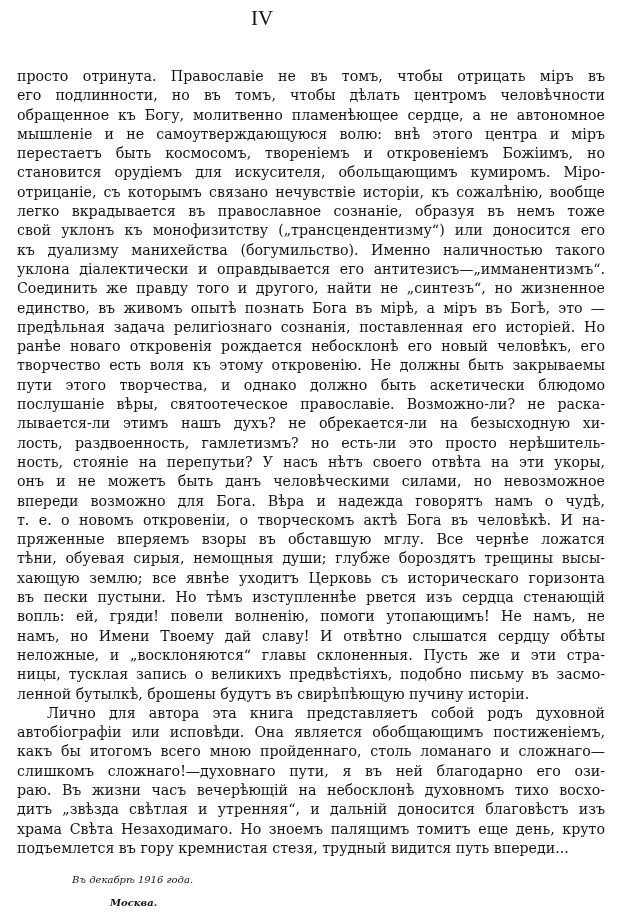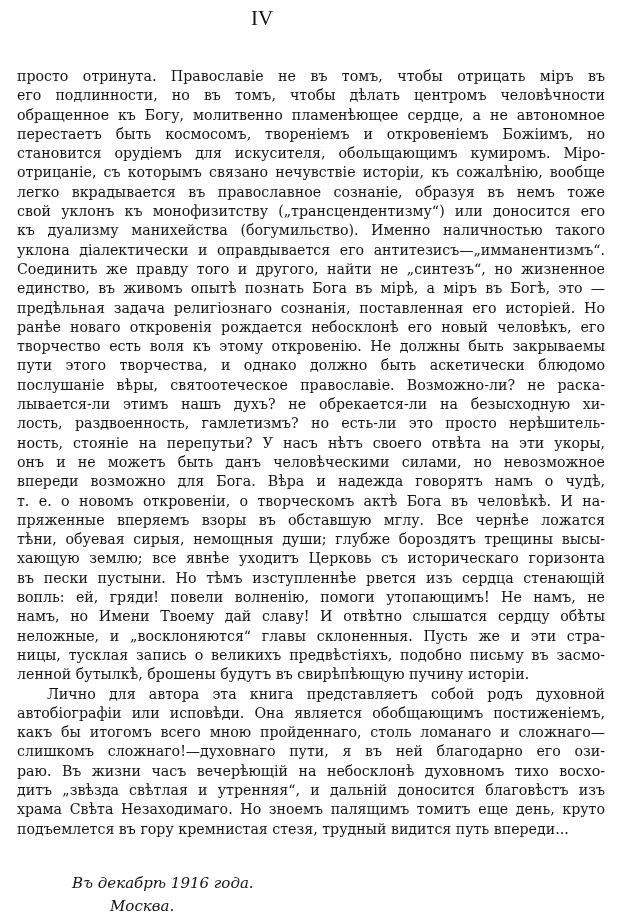--- a/index.html
+++ b/index.html
@@ -18,35 +18,36 @@
   .line {
     display: block; height: 19.3px; line-height: 19.3px;
     font-size: 14.2px; white-space: nowrap;
     text-align: justify; text-align-last: justify;
     overflow: visible;
   }
   .line.last { text-align-last: left; }
   .line.indent { padding-left: 30px; }
   .it { }
   .sig {
-    position: absolute; font-style: italic; font-size: 15px;
+    position: absolute; font-style: italic; font-size: 10px;
     font-family: "DejaVu Serif", serif; white-space: nowrap;
   }
   .sig-date { left: 72px; top: 874px; }
-  .sig-place { left: 110px; top: 897px; }
+  .sig-place { left: 110px; top: 897px; font-weight: bold; }
 </style>
 </head>
 <body>
 
 <div class="page-num">IV</div>
 
 <div class="body-text" id="body">
     <div class="line">просто отринута. Православіе не въ томъ, чтобы отрицать міръ въ</div>
     <div class="line">его подлинности, но въ томъ, чтобы дѣлать <span class="it">центромъ</span> человѣчности</div>
     <div class="line">обращенное къ Богу, молитвенно пламенѣющее сердце, а не автономное</div>
+    <div class="line">мышленіе и не самоутверждающуюся волю: внѣ этого центра и міръ</div>
     <div class="line">перестаетъ быть космосомъ, твореніемъ и откровеніемъ Божіимъ, но</div>
     <div class="line">становится орудіемъ для искусителя, обольщающимъ кумиромъ. Міро-</div>
     <div class="line">отрицаніе, съ которымъ связано нечувствіе исторіи, къ сожалѣнію, вообще</div>
     <div class="line">легко вкрадывается въ православное сознаніе, образуя въ немъ тоже</div>
     <div class="line">свой уклонъ къ монофизитству („трансцендентизму“) или доносится его</div>
     <div class="line">къ дуализму манихейства (богумильство). Именно наличностью такого</div>
     <div class="line">уклона діалектически и оправдывается его антитезисъ—„имманентизмъ“.</div>
     <div class="line">Соединить же правду того и другого, найти не „синтезъ“, но жизненное</div>
     <div class="line">единство, въ живомъ опытѣ познать Бога въ мірѣ, а міръ въ Богѣ, это —</div>
     <div class="line">предѣльная задача религіознаго сознанія, поставленная его исторіей. Но</div>

